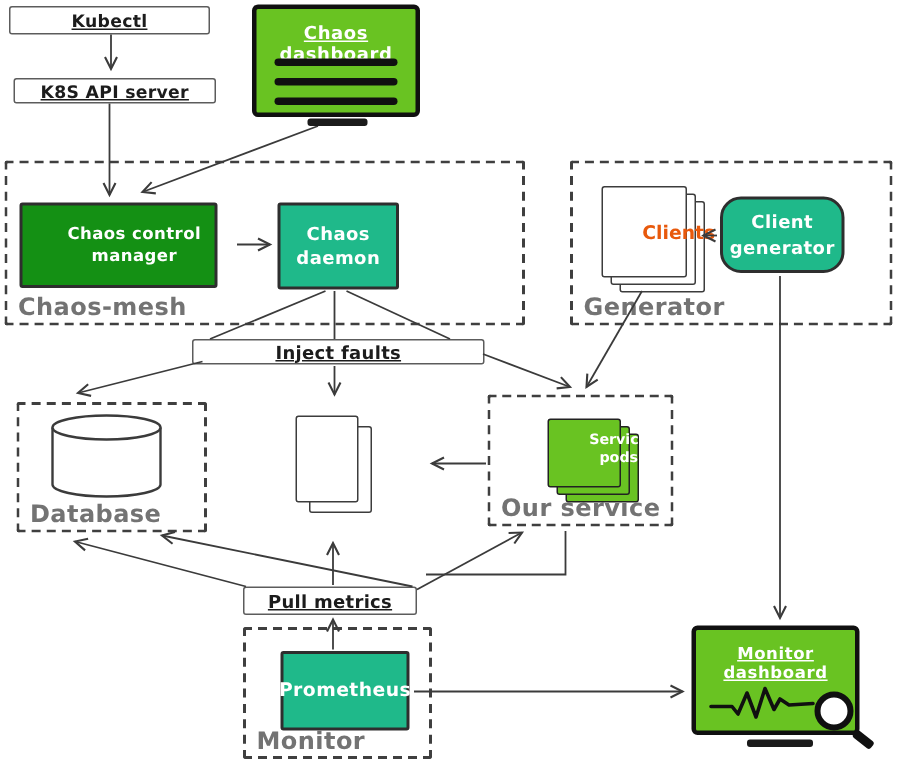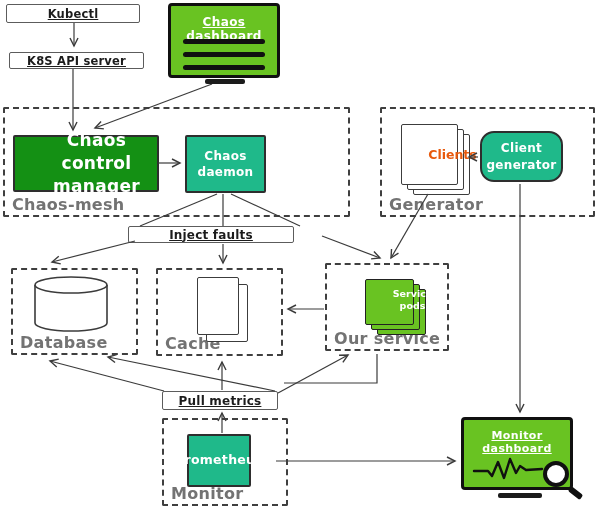--- a/index.html
+++ b/index.html
@@ -45,61 +45,58 @@
   </div>
 
   <div class="abs group" style="left:380px;top:107px;width:215px;height:110px;">
     <span class="group-label">Generator</span>
   </div>
 
   <div class="abs group" style="left:11px;top:268px;width:127px;height:87px;">
     <span class="group-label">Database</span>
   </div>
 
-  <div class="abs group" style="left:156px;top:268px;width:127px;height:88px;">
-    <span class="group-label">Cache</span>
-  </div>
 
   <div class="abs group" style="left:325px;top:263px;width:124px;height:88px;">
     <span class="group-label">Our service</span>
   </div>
 
   <div class="abs group" style="left:162px;top:418px;width:126px;height:88px;">
     <span class="group-label">Monitor</span>
   </div>
 
   <div class="abs wbox" style="left:6px;top:4px;width:134px;height:19px;">
     <span>Kubectl</span>
   </div>
 
   <div class="abs wbox" style="left:9px;top:52px;width:135px;height:17px;">
     <span>K8S API server</span>
   </div>
 
-  <div class="abs wbox" style="left:128px;top:226px;width:166px;height:17px;font-size:12px;">
+  <div class="abs wbox" style="left:128px;top:226px;width:195px;height:17px;font-size:12px;">
     <span>Inject faults</span>
   </div>
 
   <div class="abs wbox" style="left:162px;top:391px;width:116px;height:19px;font-size:12px;">
     <span>Pull metrics</span>
   </div>
 
-  <div class="abs cbox" style="left:13px;top:135px;width:146px;height:57px;background:#149014;font-size:17px;padding-left:21px;">
+  <div class="abs cbox" style="left:13px;top:135px;width:132px;height:57px;background:#149014;font-size:11px;padding-left:21px;">
     <span>Chaos control manager</span>
   </div>
 
   <div class="abs cbox" style="left:185px;top:135px;width:81px;height:58px;background:#1fb98a;padding:0 10px;">
     <span>Chaos daemon</span>
   </div>
 
   <div class="abs cbox" style="left:480px;top:131px;width:83px;height:51px;background:#1fb98a;padding:0 8px;border-radius:14px;">
     <span>Client generator</span>
   </div>
 
-  <div class="abs cbox" style="left:187px;top:434px;width:64px;height:53px;background:#1fb98a;font-size:12.5px;">
+  <div class="abs cbox" style="left:187px;top:434px;width:86px;height:53px;background:#1fb98a;font-size:12.5px;">
     <span>Prometheus</span>
   </div>
 
   <div class="abs" style="left:401px;top:124px;width:70px;height:74px;z-index:3;">
     <div class="paper" style="left:12px;top:10px;width:55px;height:59px;"></div>
     <div class="paper" style="left:6px;top:5px;width:55px;height:59px;"></div>
     <div class="paper" style="left:0;top:0;width:55px;height:59px;"></div>
     <span class="stack-label" style="top:23px;width:55px;color:#e8590c;font-size:12.5px;">Clients</span>
   </div>
 

